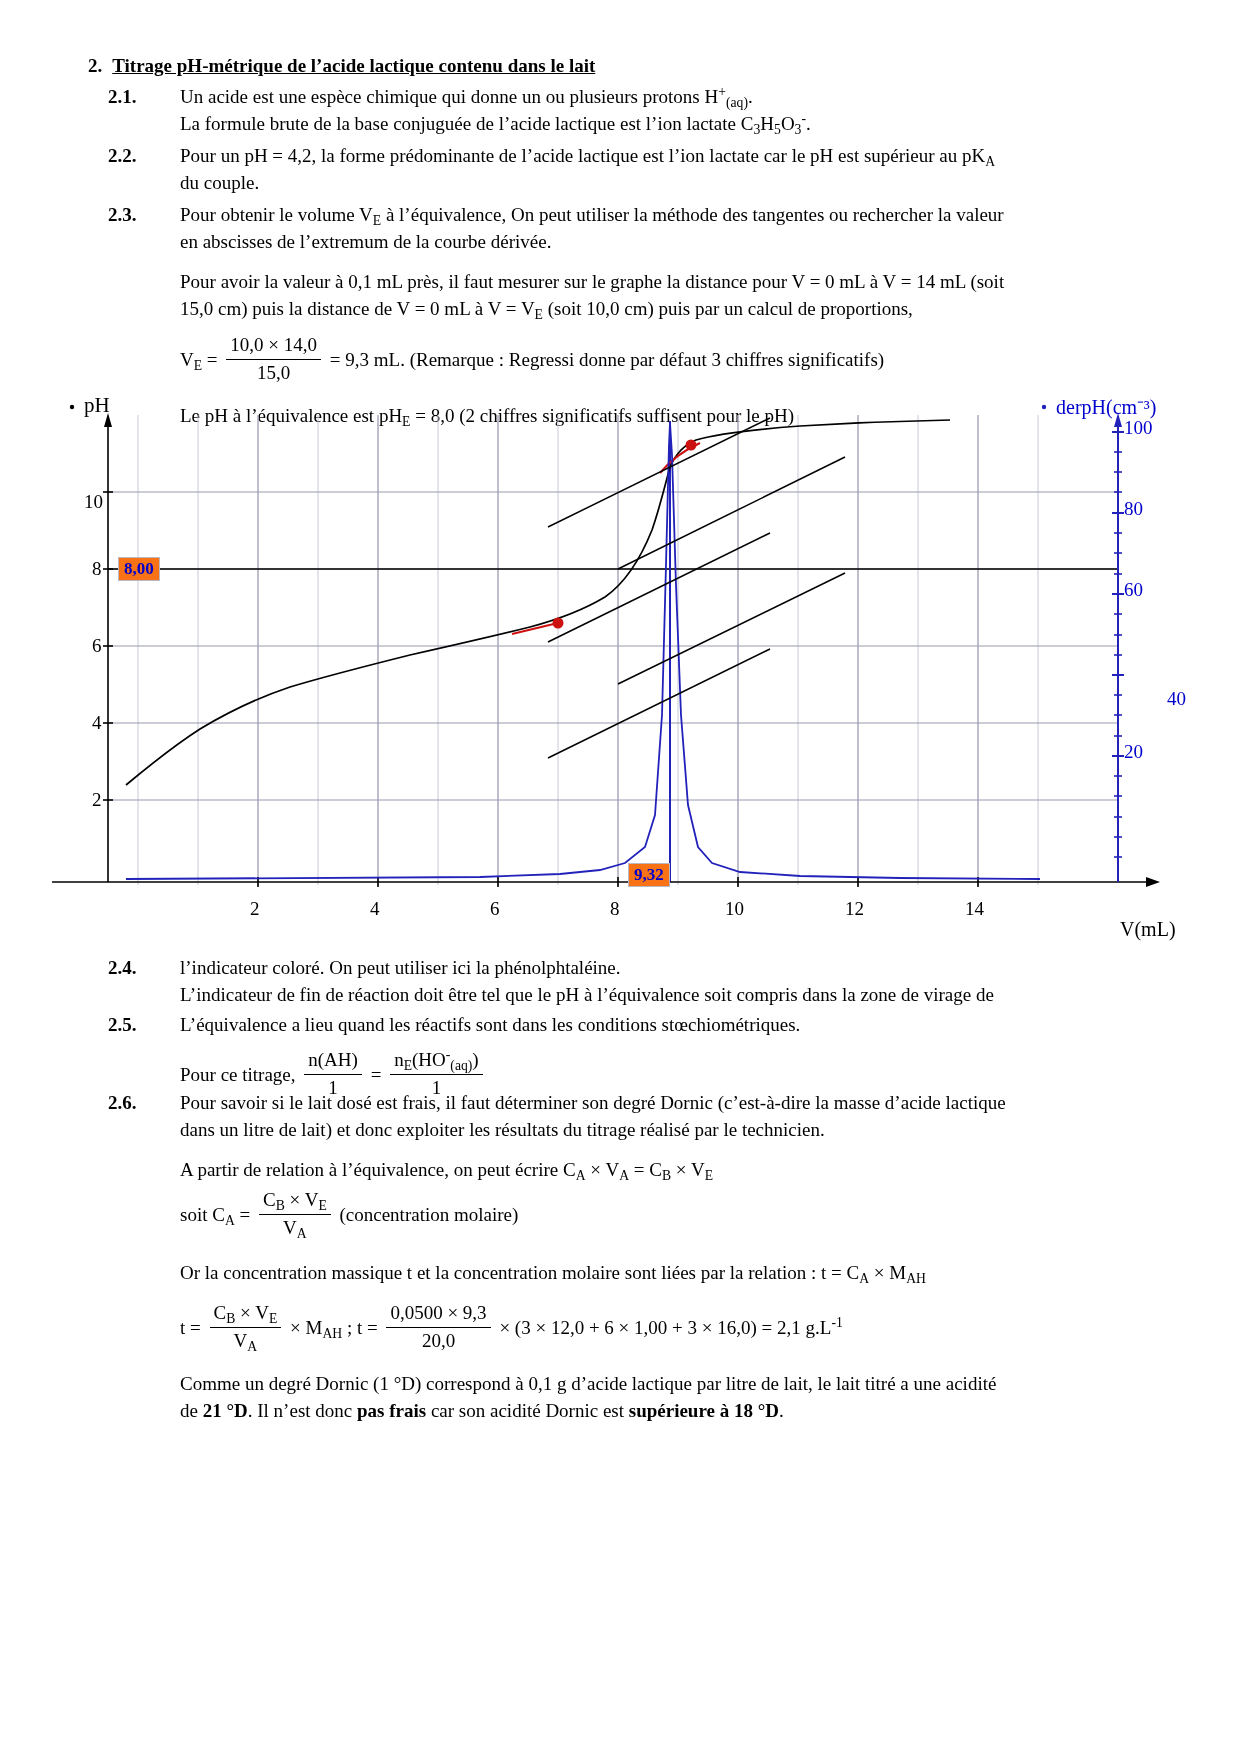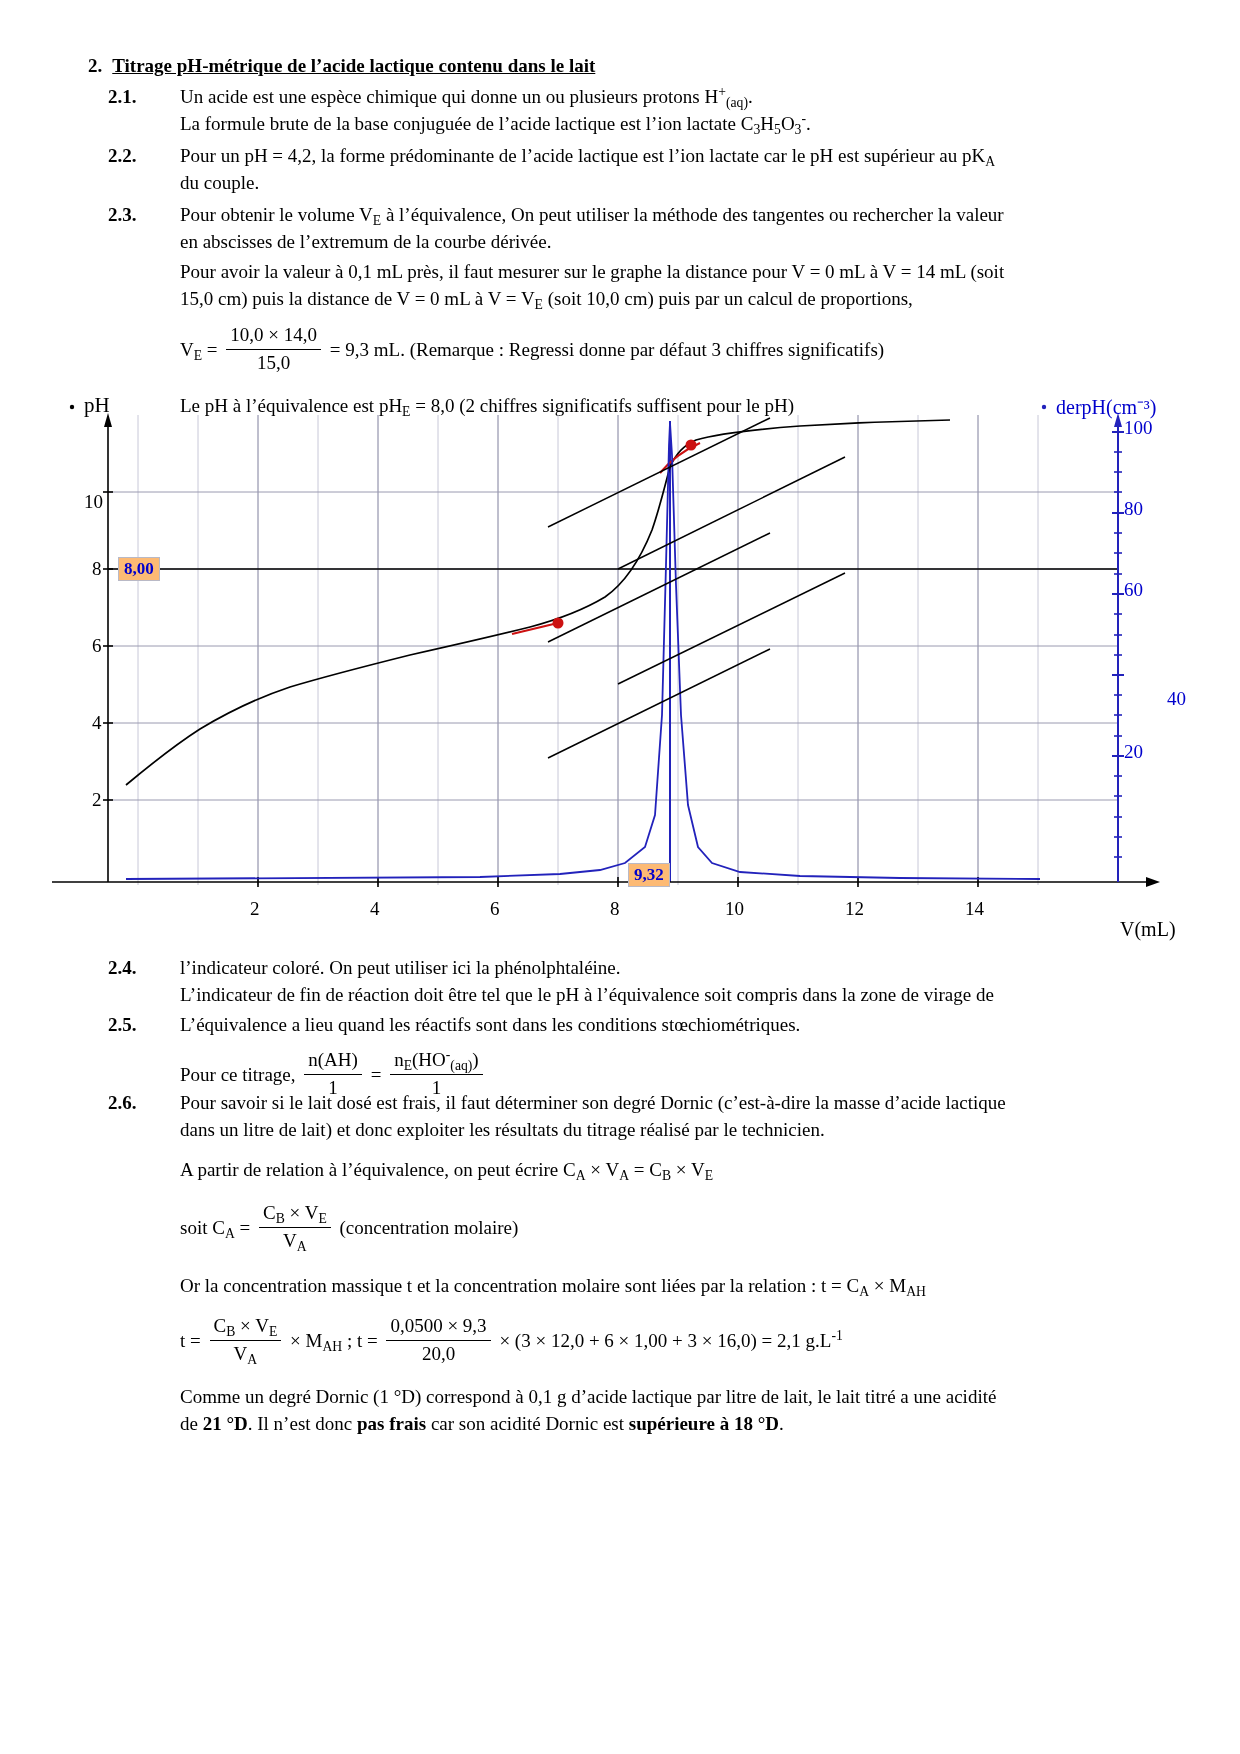--- a/index.html
+++ b/index.html
@@ -35,21 +35,21 @@
   .frac { display:inline-block; vertical-align:middle; text-align:center; margin:0 4px; position:relative; top:-2px;}
   .frac .n { display:block; padding:0 4px; }
   .frac .d { display:block; border-top:1.3px solid #000; padding:0 4px; }
 
   
   .figure { position:absolute; left:0px; top:385px; width:1240px; height:570px; }
   .figure svg { display:block; }
 
   .label-box {
     position:absolute;
-    background:#fdba74;
+    background:#f97316;
     color:#0000cc;
     font-family:"Liberation Serif", serif;
     font-size:17px;
     font-weight:bold;
     padding:1px 5px;
     border:1px solid #b9b9c6;
   }
   .ax-lbl { position:absolute; font-size:19px; color:#0000cc; font-family:"Liberation Serif", serif;}
   .ax-lbl.black { color:#000; }
   .tick-lbl { position:absolute; font-size:19px; color:#000; font-family:"Liberation Serif", serif;}
@@ -80,21 +80,21 @@
         <p><span>Pour un pH = 4,2, la forme prédominante de l’acide lactique est l’ion lactate car le pH est supérieur au pK</span><sub>A</sub></p>
         <p>du couple.</p>
       </span>
     </div>
 
     <div class="item" style="left:108px; top:202px; width:1060px;">
       <span class="lbl">2.3.</span>
       <span class="body">
         <p><span>Pour obtenir le volume V</span><sub>E</sub><span> à l’équivalence, On peut utiliser la méthode des tangentes ou rechercher la valeur</span></p>
         <p>en abscisses de l’extremum de la courbe dérivée.</p>
-        <p style="margin-top:3px;">Pour avoir la valeur à 0,1 mL près, il faut mesurer sur le graphe la distance pour V = 0 mL à V = 14 mL (soit</p>
+        <p style="margin-top:13px;">Pour avoir la valeur à 0,1 mL près, il faut mesurer sur le graphe la distance pour V = 0 mL à V = 14 mL (soit</p>
         <p><span>15,0 cm) puis la distance de V = 0 mL à V = V</span><sub>E</sub><span> (soit 10,0 cm) puis par un calcul de proportions,</span></p>
         <p style="margin-top:11px;">
           <span>V</span><sub>E</sub>
           <span>=</span>
           <span class="frac">
             <span class="n">10,0 × 14,0</span>
             <span class="d">15,0</span>
           </span>
           <span>= 9,3 mL. (Remarque : Regressi donne par défaut 3 chiffres significatifs)</span>
         </p>
@@ -128,21 +128,21 @@
         </p>
       </span>
     </div>
 
     <div class="item" style="left:108px; top:1090px; width:1060px;">
       <span class="lbl">2.6.</span>
       <span class="body">
         <p>Pour savoir si le lait dosé est frais, il faut déterminer son degré Dornic (c’est-à-dire la masse d’acide lactique</p>
         <p>dans un litre de lait) et donc exploiter les résultats du titrage réalisé par le technicien.</p>
         <p style="margin-top:13px;"><span>A partir de relation à l’équivalence, on peut écrire C</span><sub>A</sub><span> × V</span><sub>A</sub><span> = C</span><sub>B</sub><span> × V</span><sub>E</sub></p>
-        <p style="margin-top:18px;">
+        <p style="margin-top:5px;">
           <span>soit C</span><sub>A</sub>
           <span>=</span>
           <span class="frac">
             <span class="n"><span>C</span><sub>B</sub><span> × V</span><sub>E</sub></span>
             <span class="d"><span>V</span><sub>A</sub></span>
           </span>
           <span>(concentration molaire)</span>
         </p>
         <p style="margin-top:16px;"><span>Or la concentration massique t et la concentration molaire sont liées par la relation : t = C</span><sub>A</sub><span> × M</span><sub>AH</sub></p>
         <p style="margin-top:15px;">

